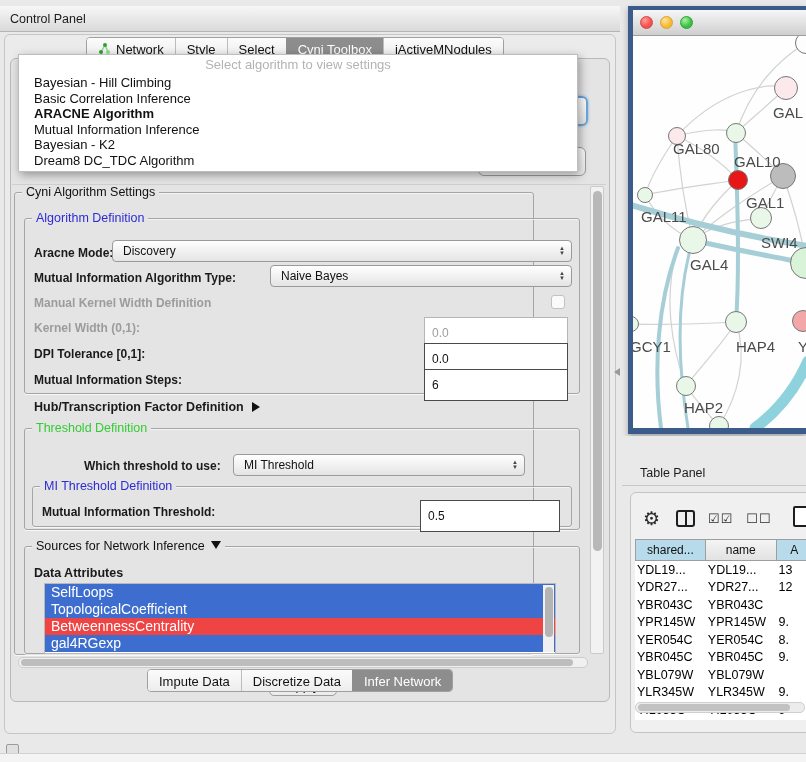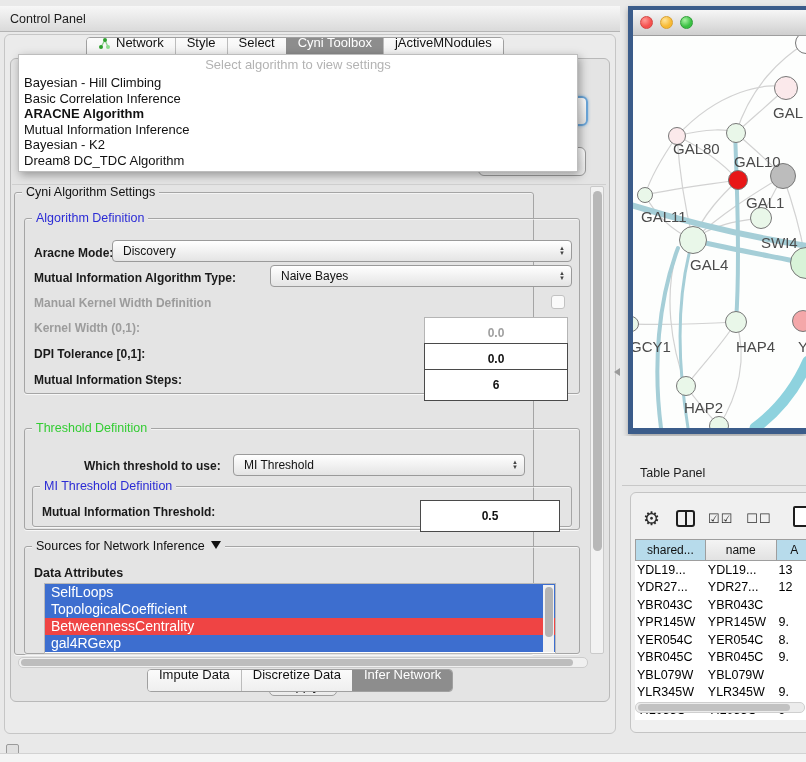--- a/index.html
+++ b/index.html
@@ -15,31 +15,31 @@
   .float-icon { position:absolute; right:26px; top:8px; width:9px; height:9px; border:1.5px solid #222; }
   .close-icon { position:absolute; right:8px; top:5px; font-size:13px; font-weight:bold; color:#111; cursor:default; }
 
   .outer-panel { position:absolute; left:4px; top:34px; width:612px; height:700px;
     background:#ebebeb; border:1px solid #c6c6c6; border-radius:6px; }
   .inner-panel { position:absolute; left:10px; top:58px; width:600px; height:644px;
     background:#e4e4e4; border:1px solid #b9b9b9; border-radius:6px; }
 
   
   .seg-bar { position:absolute; display:flex; height:23px; border:1px solid #a0a0a0; border-radius:4px; overflow:hidden; background:#f2f2f2; z-index:5; }
-  .seg { display:flex; align-items:flex-end; padding:12px 11px; font-size:13px; color:#111;
+  .seg { display:flex; align-items:flex-start; padding:4px 11px; font-size:13px; color:#111;
     background:linear-gradient(#fbfbfb,#ededed); border-left:1px solid #bcbcbc; white-space:nowrap; cursor:default; }
   .seg:first-child { border-left:none; }
   .seg.selected { background:#8d8d8d; color:#fff; border-left-color:#8d8d8d; }
   .seg .tabicon { margin-right:5px; display:inline-block; }
 
   
   .popup { position:absolute; left:18px; top:54px; width:560px; height:118px; background:#ffffff;
     border:1px solid #bdbdbd; box-shadow:2px 3px 9px rgba(0,0,0,0.35); z-index:30; }
   .popup-placeholder { text-align:center; color:#b3b3b3; font-size:13px; padding-top:2px; height:20px; }
-  .popup-item { font-size:13px; color:#111; padding-left:5px; height:15.5px; line-height:15.5px; white-space:nowrap; }
+  .popup-item { font-size:13px; color:#111; padding-left:15px; height:15.5px; line-height:15.5px; white-space:nowrap; }
   .popup-item.selected { font-weight:bold; }
 
   
   .frag-combo1 { position:absolute; left:540px; top:96px; width:48px; height:30px; z-index:1;
     border:2px solid #6aa5d8; border-radius:6px; background:linear-gradient(#fff,#e6e6e6); box-shadow:0 0 3px #7fb2dd; }
   .frag-combo2 { position:absolute; left:478px; top:147px; width:108px; height:29px; z-index:1;
     border:1px solid #9a9a9a; border-radius:6px; background:linear-gradient(#fff,#ececec); }
   .hline { position:absolute; left:12px; top:184px; width:594px; height:1px; background:#cfcfcf; z-index:0; }
 
   
@@ -53,21 +53,21 @@
   .field-label { position:absolute; font-size:12px; font-weight:bold; color:#1a1a1a; white-space:nowrap; }
   .field-label.disabled { color:#9c9c9c; }
 
   .combo { position:absolute; height:22px; border:1px solid #9a9a9a; border-radius:4px;
     background:linear-gradient(#ffffff,#e4e4e4); display:flex; align-items:center;
     font-size:12px; color:#111; padding-left:10px; }
   .spinner { margin-left:auto; margin-right:6px; display:flex; flex-direction:column; align-items:center; }
   .spinner span { font-size:6px; line-height:5px; color:#444; }
 
   .tfield { position:absolute; height:32px; background:#fff; border:1px solid #4a4a4a;
-    font-size:12px; color:#111; display:flex; align-items:center; justify-content:center; padding:0 7px;font-weight:bold; }
+    font-size:12px; color:#111; display:flex; align-items:center; justify-content:flex-start; padding:0 7px; }
   .tfield.disabled { border-color:#b5b5b5; color:#9f9f9f; }
 
   .checkbox { position:absolute; width:14px; height:14px; border:1px solid #c2c2c2; border-radius:3px; background:#fafafa; }
 
   .tri-right { display:inline-block; width:0; height:0; border-left:8px solid #111; border-top:5px solid transparent; border-bottom:5px solid transparent; margin-left:8px; vertical-align:-1px; }
   .tri-down { display:inline-block; width:0; height:0; border-top:8px solid #111; border-left:5px solid transparent; border-right:5px solid transparent; margin-left:6px; vertical-align:1px; }
 
   .attr-list { position:absolute; left:44px; top:583px; width:512px; height:71px; background:#fff;
     border:1px solid #b9b9b9; overflow:hidden; }
   .attr-item { height:17px; line-height:17px; background:#3d6ecf; color:#fff; font-size:14px; padding-left:6px; }
@@ -226,20 +226,23 @@
   <span class="field-label" style="left:34px; top:347px;">DPI Tolerance [0,1]:</span>
   <div class="tfield" style="left:424px; top:343px; width:144px;">
     <span>0.0</span>
   </div>
 
   <span class="field-label" style="left:34px; top:373px;">Mutual Information Steps:</span>
   <div class="tfield" style="left:424px; top:369px; width:144px;">
     <span>6</span>
   </div>
 
+  <span class="field-label" style="left:34px; top:400px; font-size:12.5px;">
+    <span>Hub/Transcription Factor Definition</span><span class="tri-right"></span>
+  </span>
 
   <div class="gbox" style="left:24px; top:428px; width:556px; height:102px;">
     <span class="gbox-label green">Threshold Definition</span>
   </div>
   <span class="field-label" style="left:84px; top:459px;">Which threshold to use:</span>
   <div class="combo" style="left:233px; top:454px; width:292px;">
     <span>MI Threshold</span>
     <span class="spinner">
         <span>▲</span>
         <span>▼</span>

